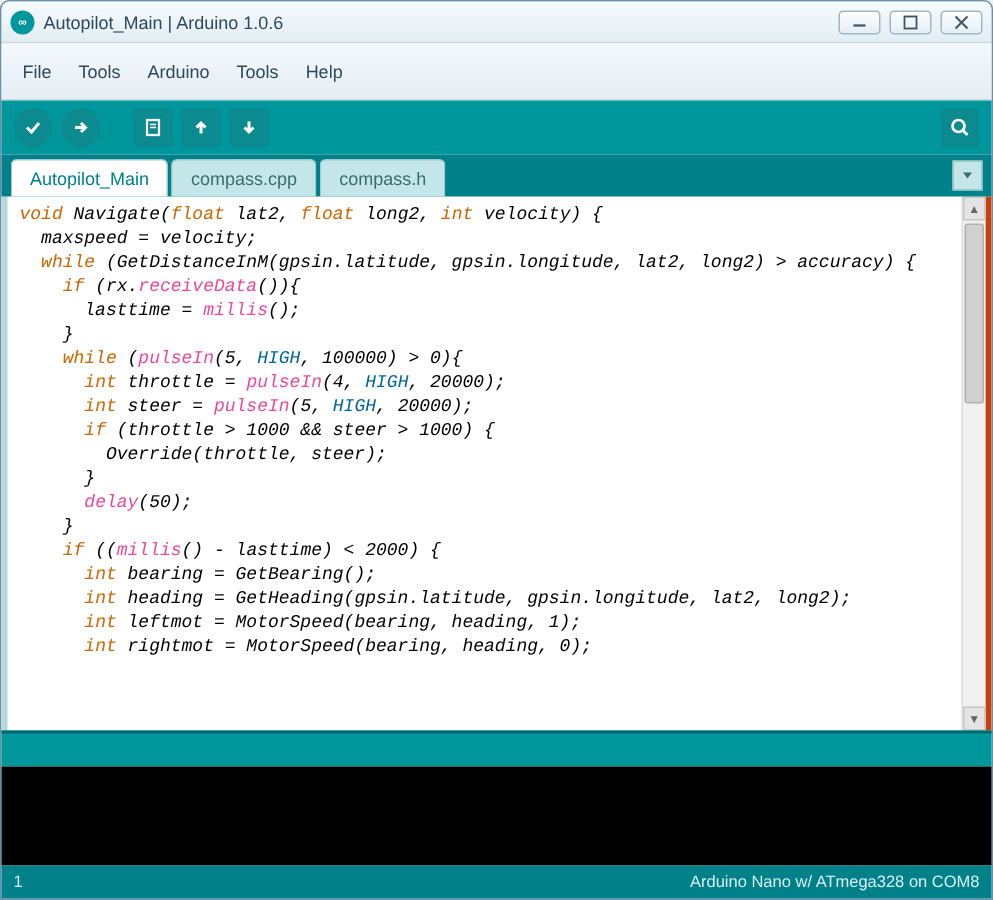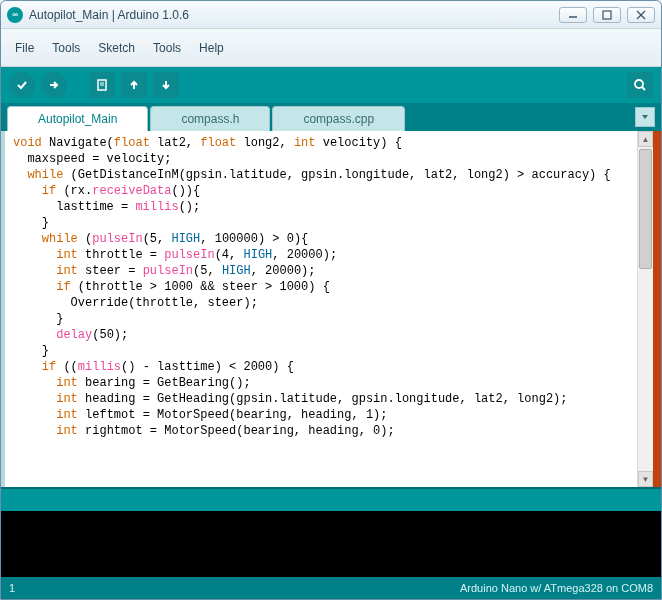--- a/index.html
+++ b/index.html
@@ -16,25 +16,25 @@
   .menubar { height: 38px; background: linear-gradient(#f3f8fb,#e6eef4); display: flex; align-items: center; padding: 0 6px; gap: 2px; border-bottom: 1px solid #c8d6e0; }
   .menubar .menu-item { padding: 2px 8px; color: #2b4a5e; cursor: pointer; }
   
   .toolbar { height: 36px; background: #00979c; display: flex; align-items: center; padding: 0 8px; gap: 6px; }
   .tb-btn { width: 26px; height: 26px; border-radius: 50%; background: #0b8a8f; display: flex; align-items: center; justify-content: center; cursor: pointer; }
   .tb-btn svg { fill: #fff; }
   .tb-sq { width: 26px; height: 26px; border-radius: 3px; background: #0b8a8f; display: flex; align-items: center; justify-content: center; cursor: pointer; }
   .toolbar .spacer { flex: 1; }
   
   .tab-row { height: 28px; background: #00818a; display: flex; align-items: flex-end; padding: 0 6px; position: relative; }
-  .tab { padding: 5px 30px; background: #c5e6e8; color: #3a6c70; font-size: 12px; border-radius: 4px 4px 0 0; margin-right: 2px; cursor: pointer; border: 1px solid #9cc9cc; border-bottom: none; }
+  .tab { padding: 5px 12px; background: #c5e6e8; color: #3a6c70; font-size: 12px; border-radius: 4px 4px 0 0; margin-right: 2px; cursor: pointer; border: 1px solid #9cc9cc; border-bottom: none; }
   .tab.active { background: #fff; color: #00818a; font-weight: 500; }
   .tab-row .serial-btn { position: absolute; right: 6px; top: 4px; width: 20px; height: 20px; background: #c5e6e8; border: 1px solid #9cc9cc; display: flex; align-items: center; justify-content: center; cursor: pointer; }
   
-  .editor-wrap { flex: 1; display: flex; background: #fff; overflow: hidden; border-left: 4px solid #b5d8db; border-right: 8px solid #c2410c; }
+  .editor-wrap { flex: 1; display: flex; background: #fff; overflow: hidden; border-left: 4px solid #b5d8db; border-right: 4px solid #c2410c; font-style: italic; }
   .editor { flex: 1; overflow: auto; padding: 4px 8px; font-family: "Consolas", "Courier New", monospace; font-size: 12px; line-height: 16px; color: #000; white-space: pre; }
   .editor .kw { color: #CC6600; }
   .editor .ty { color: #CC6600; }
   .editor .fn { color: #ec4899; }
   .editor .lit { color: #006699; }
   .scrollbar { width: 16px; background: #f0f0f0; border-left: 1px solid #ddd; display: flex; flex-direction: column; }
   .sb-arrow { height: 16px; background: #e4e4e4; border: 1px solid #c8c8c8; display: flex; align-items: center; justify-content: center; font-size: 8px; color: #666; cursor: pointer; }
   .sb-track { flex: 1; position: relative; }
   .sb-thumb { position: absolute; left: 1px; right: 1px; top: 2px; height: 120px; background: #d0d0d0; border: 1px solid #b0b0b0; border-radius: 2px; cursor: pointer; }
   
@@ -68,21 +68,21 @@
             <line x1="1" y1="1" x2="9" y2="9" stroke="#3a5568" stroke-width="1.3"></line>
             <line x1="9" y1="1" x2="1" y2="9" stroke="#3a5568" stroke-width="1.3"></line>
           </svg>
         </div>
     </div>
   </div>
 
   <div class="menubar">
     <span class="menu-item">File</span>
     <span class="menu-item">Tools</span>
-    <span class="menu-item">Sketch</span>
+    <span class="menu-item">Arduino</span>
     <span class="menu-item">Tools</span>
     <span class="menu-item">Help</span>
   </div>
 
   <div class="toolbar">
     <div class="tb-btn">
       <svg width="14" height="14">
           <path d="M3 7 L6 10 L11 4" stroke="#fff" stroke-width="2" fill="none"></path>
         </svg>
     </div>
@@ -113,22 +113,22 @@
     <div class="tb-sq">
       <svg width="16" height="16">
           <circle cx="7" cy="7" r="4" fill="none" stroke="#fff" stroke-width="1.8"></circle>
           <line x1="10" y1="10" x2="13" y2="13" stroke="#fff" stroke-width="2"></line>
         </svg>
     </div>
   </div>
 
   <div class="tab-row">
     <div class="tab active">Autopilot_Main</div>
+    <div class="tab">compass.cpp</div>
     <div class="tab">compass.h</div>
-    <div class="tab">compass.cpp</div>
     <div class="serial-btn">
       <svg width="10" height="10">
           <path d="M2 3 L5 7 L8 3" fill="#3a6c70"></path>
         </svg>
     </div>
   </div>
 
   <div class="editor-wrap">
     <div class="editor" id="editor"><div><span class="kw">void</span><span> Navigate(</span><span class="ty">float</span><span> lat2, </span><span class="ty">float</span><span> long2, </span><span class="ty">int</span><span> velocity) {</span></div><div><span>  maxspeed = velocity;</span></div><div><span>  </span><span class="kw">while</span><span> (GetDistanceInM(gpsin.latitude, gpsin.longitude, lat2, long2) &gt; accuracy) {</span></div><div><span>    </span><span class="kw">if</span><span> (rx.</span><span class="fn">receiveData</span><span>()){</span></div><div><span>      lasttime = </span><span class="fn">millis</span><span>();</span></div><div><span>    }</span></div><div><span>    </span><span class="kw">while</span><span> (</span><span class="fn">pulseIn</span><span>(5, </span><span class="lit">HIGH</span><span>, 100000) &gt; 0){</span></div><div><span>      </span><span class="ty">int</span><span> throttle = </span><span class="fn">pulseIn</span><span>(4, </span><span class="lit">HIGH</span><span>, 20000);</span></div><div><span>      </span><span class="ty">int</span><span> steer = </span><span class="fn">pulseIn</span><span>(5, </span><span class="lit">HIGH</span><span>, 20000);</span></div><div><span>      </span><span class="kw">if</span><span> (throttle &gt; 1000 &amp;&amp; steer &gt; 1000) {</span></div><div><span>        Override(throttle, steer);</span></div><div><span>      }</span></div><div><span>      </span><span class="fn">delay</span><span>(50);</span></div><div><span>    }</span></div><div><span>    </span><span class="kw">if</span><span> ((</span><span class="fn">millis</span><span>() - lasttime) &lt; 2000) {</span></div><div><span>      </span><span class="ty">int</span><span> bearing = GetBearing();</span></div><div><span>      </span><span class="ty">int</span><span> heading = GetHeading(gpsin.latitude, gpsin.longitude, lat2, long2);</span></div><div><span>      </span><span class="ty">int</span><span> leftmot = MotorSpeed(bearing, heading, 1);</span></div><div><span>      </span><span class="ty">int</span><span> rightmot = MotorSpeed(bearing, heading, 0);</span></div></div>
     <div class="scrollbar">

